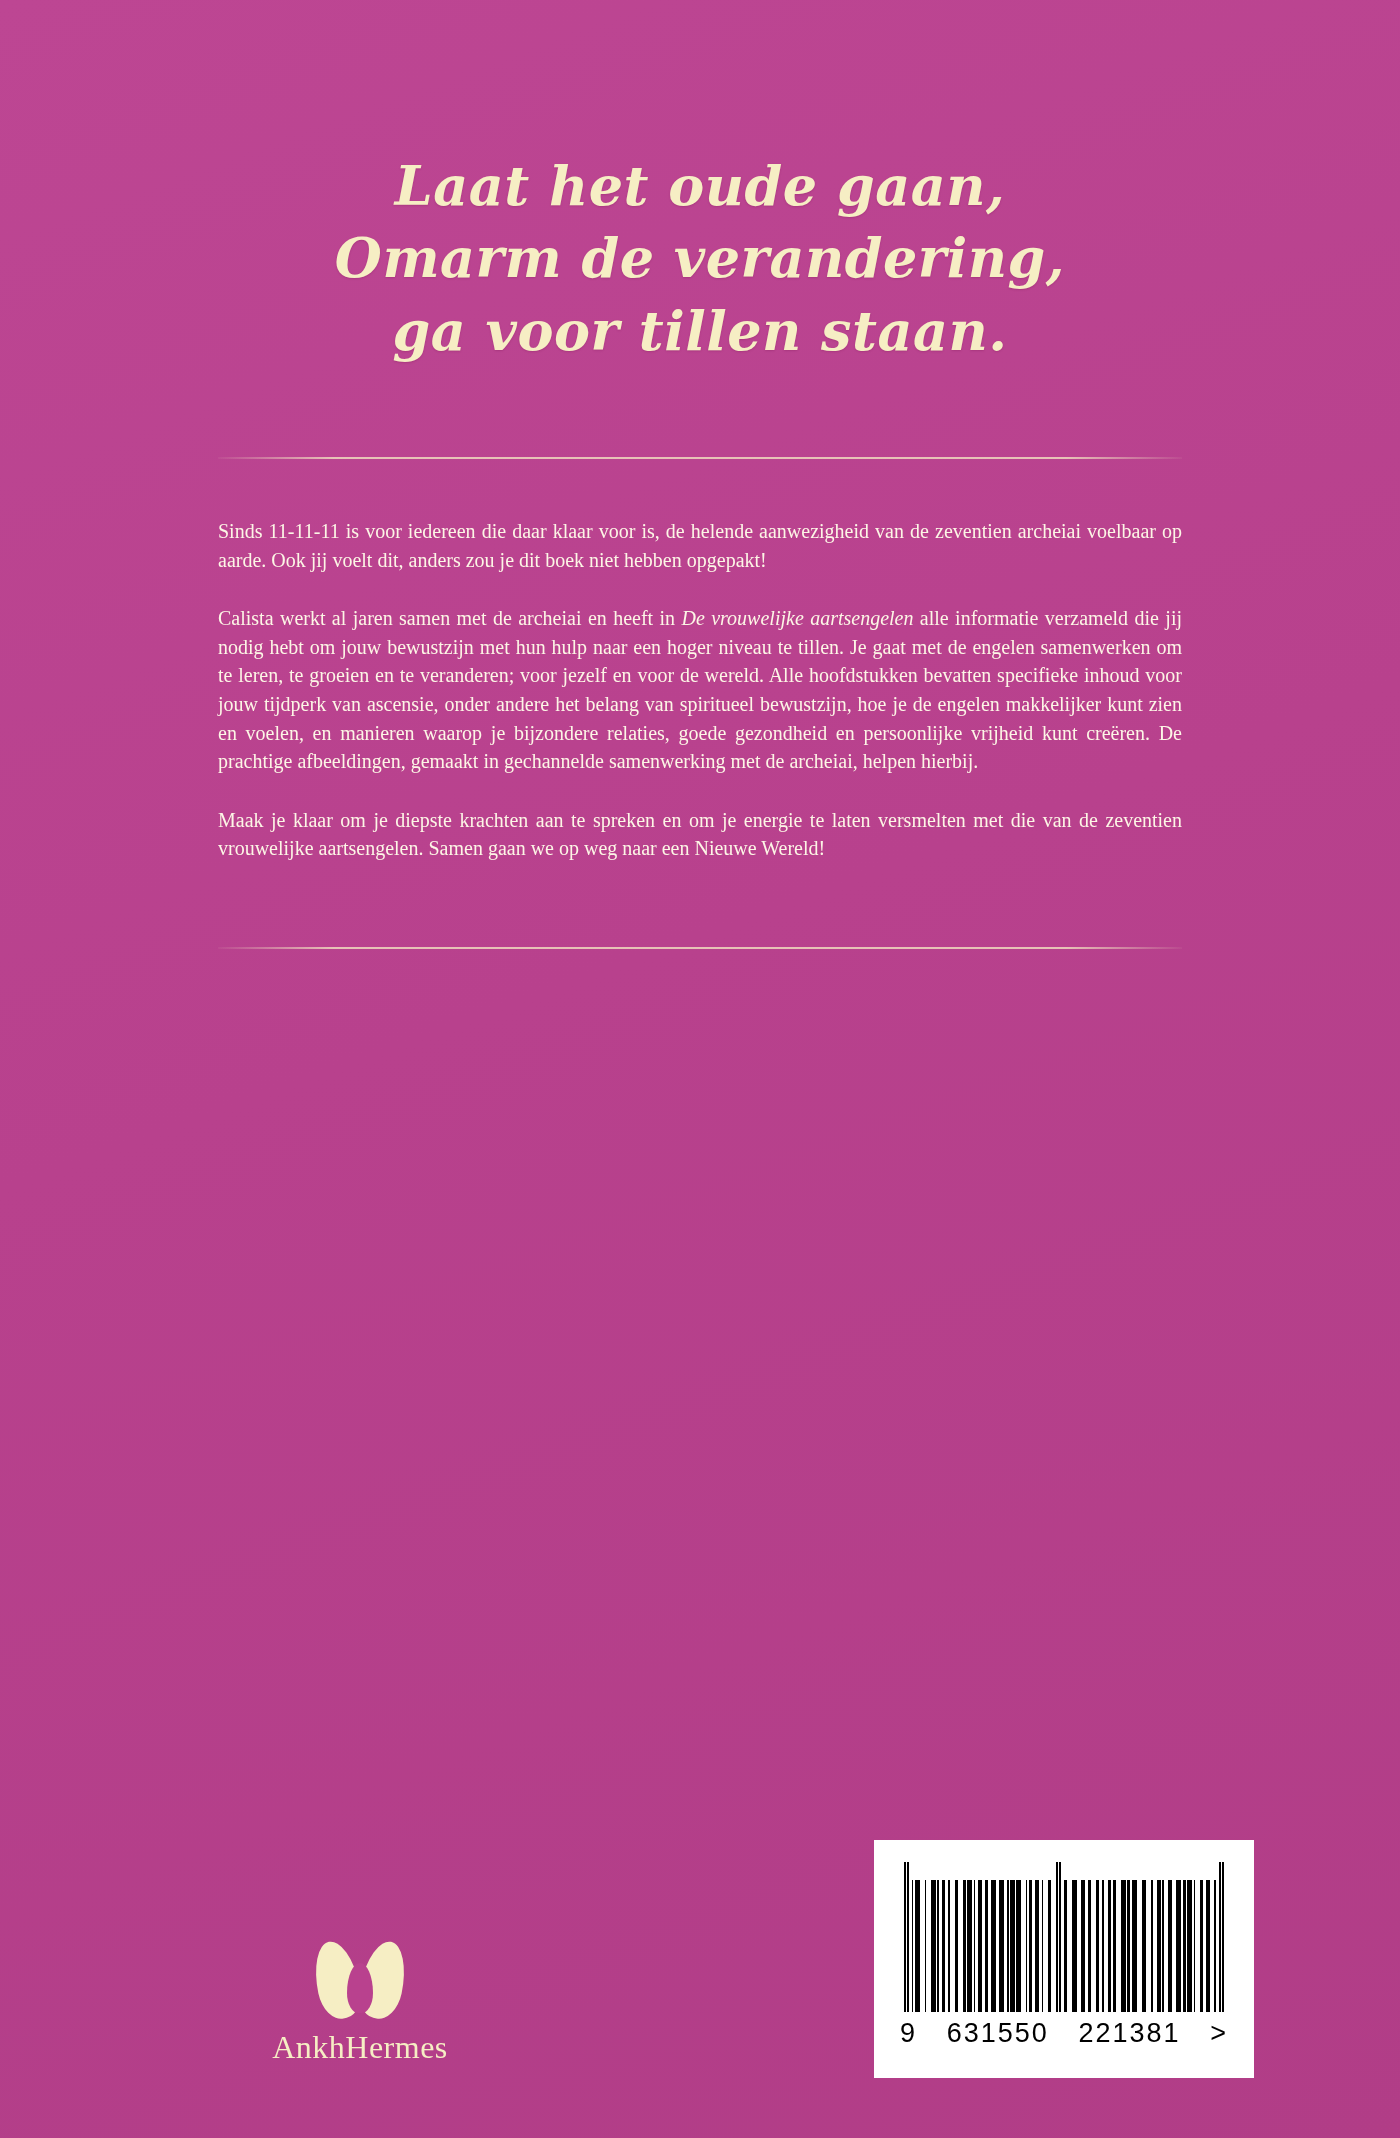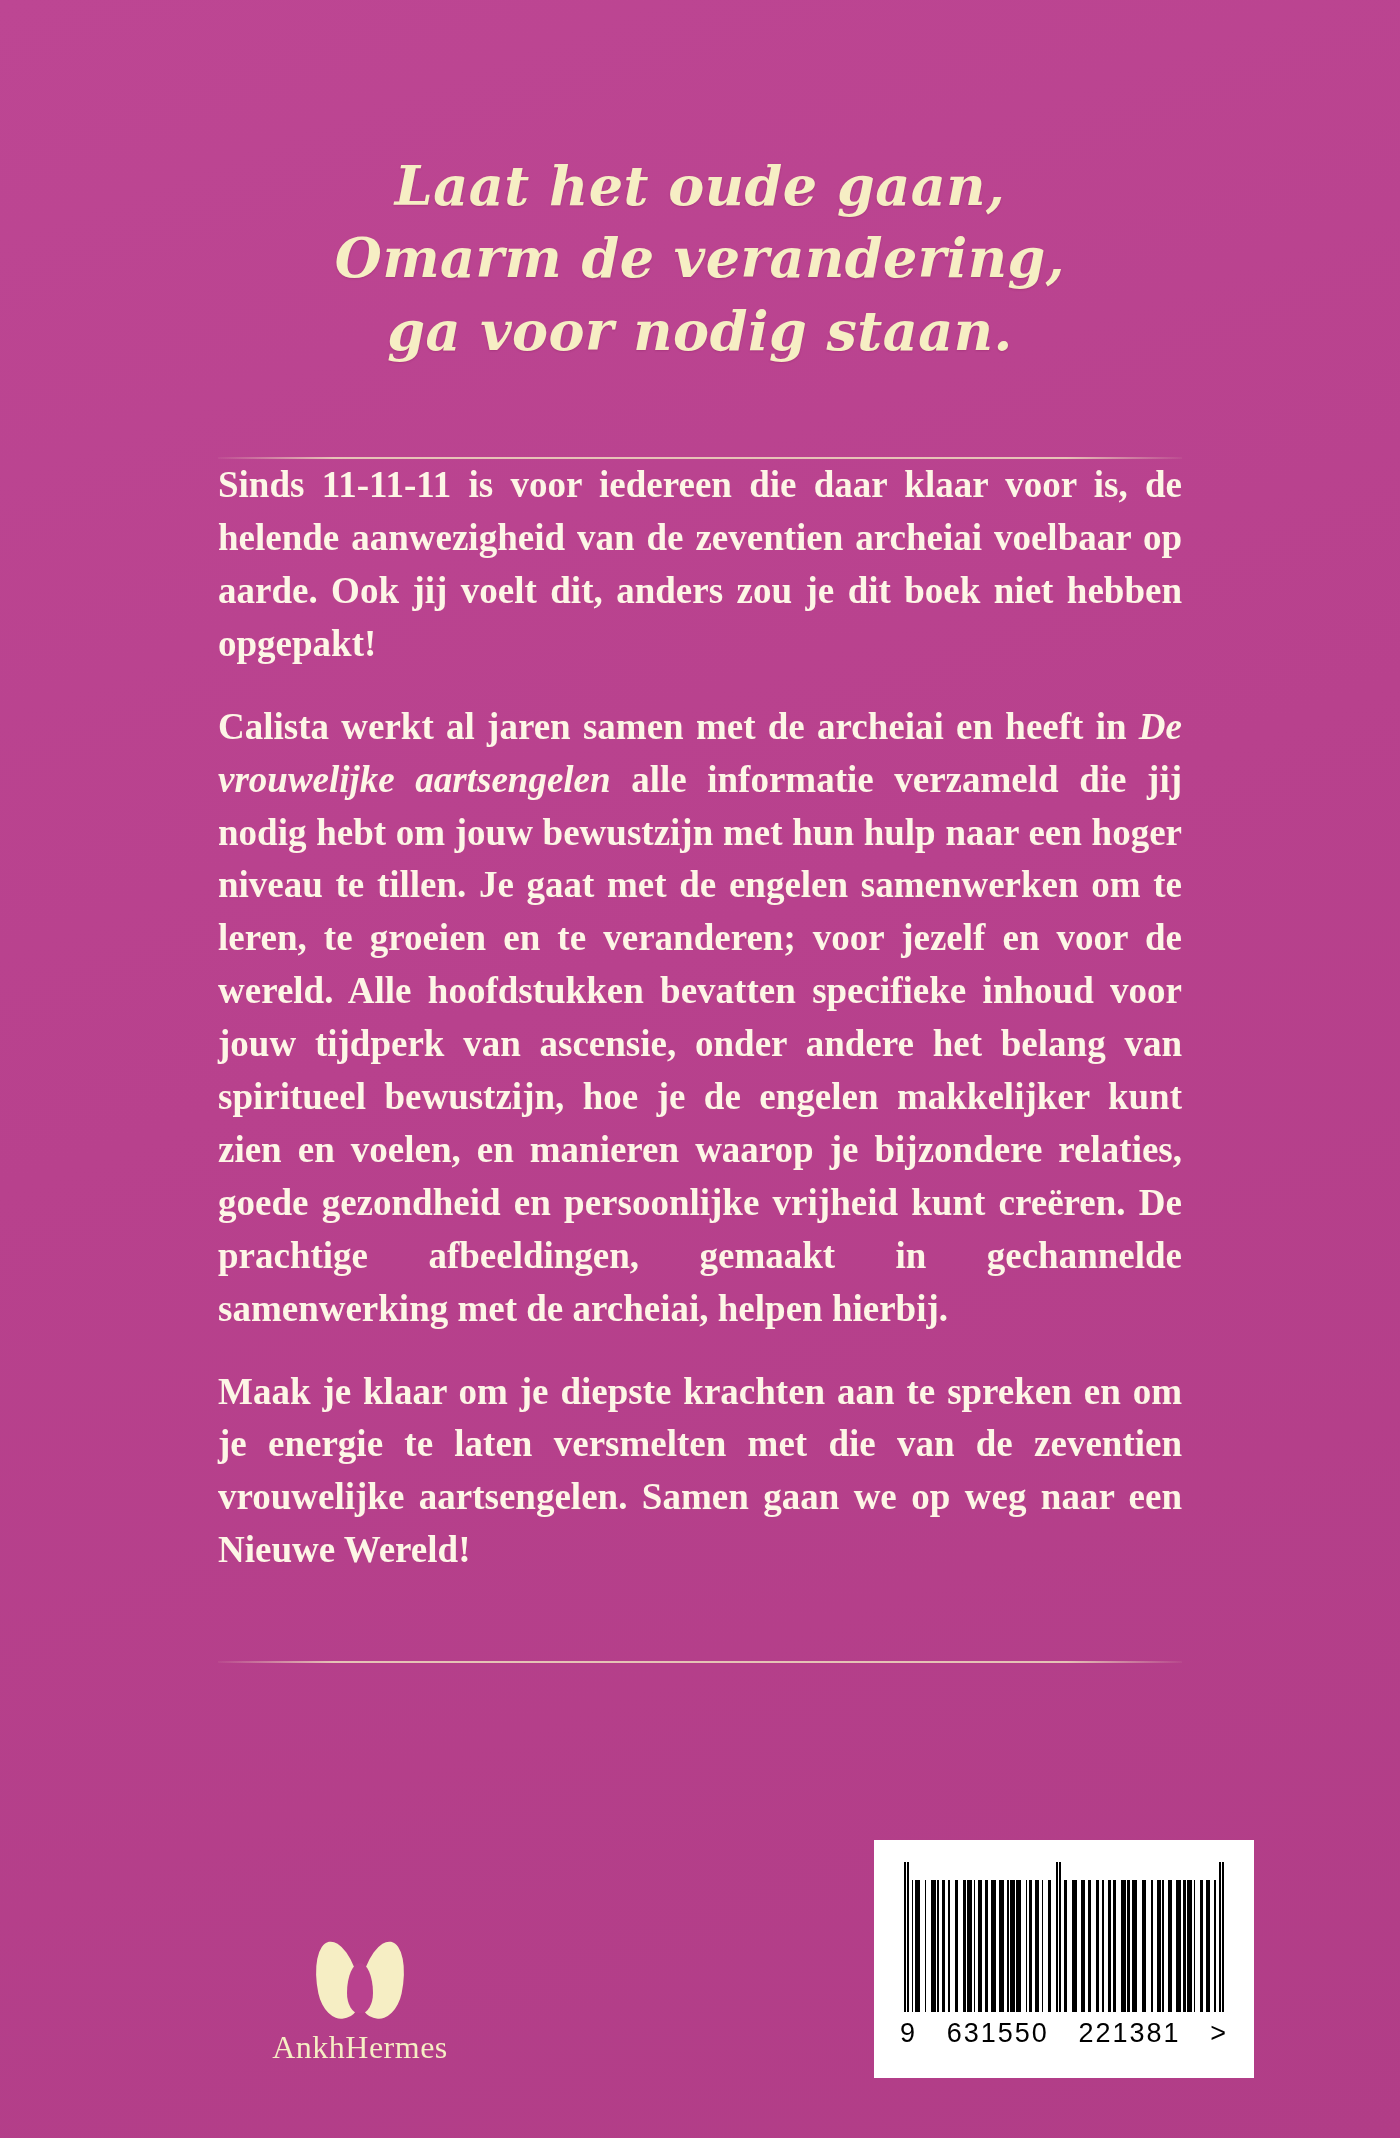--- a/index.html
+++ b/index.html
@@ -46,26 +46,26 @@
     height: 2px;
     background: linear-gradient(to right, rgba(246,238,196,0.05), rgba(246,238,196,0.75) 12%, rgba(246,238,196,0.75) 88%, rgba(246,238,196,0.05));
     margin: 0 218px;
   }
   .rule-top { margin-top: 90px; }
   .rule-bottom { margin-top: 84px; }
 
   
   .copy {
     padding: 0 218px;
+    margin-top: 58px;
     color: #fdf6e6;
     font-family: "Liberation Serif", serif;
-    font-size: 37px;
+    font-size: 20px;
     line-height: 1.43;
     text-align: justify;
-    font-weight: bold;
   }
   .copy p {
     margin: 0 0 30px 0;
   }
   .copy p:last-child { margin-bottom: 0; }
   .copy .em {
     font-style: italic;
   }
 
   
@@ -169,21 +169,21 @@
   }
 </style>
 </head>
 <body>
 
 <div class="page">
 
   <h1 class="tagline">
     <span class="tl-line">Laat het oude gaan,</span>
     <span class="tl-line">Omarm de verandering,</span>
-    <span class="tl-line">ga voor nodig staan.</span>
+    <span class="tl-line">ga voor tillen staan.</span>
   </h1>
 
   <div class="rule rule-top"></div>
 
   <div class="copy">
     <p>Sinds 11-11-11 is voor iedereen die daar klaar voor is, de helende aanwezigheid van de zeventien archeiai voelbaar op aarde. Ook jij voelt dit, anders zou je dit boek niet hebben opgepakt!</p>
     <p><span>Calista werkt al jaren samen met de archeiai en heeft in </span><span class="em">De vrouwelijke aartsengelen</span><span> alle informatie verzameld die jij nodig hebt om jouw bewustzijn met hun hulp naar een hoger niveau te tillen. Je gaat met de engelen samenwerken om te leren, te groeien en te veranderen; voor jezelf en voor de wereld. Alle hoofdstukken bevatten specifieke inhoud voor jouw tijdperk van ascensie, onder andere het belang van spiritueel bewustzijn, hoe je de engelen makkelijker kunt zien en voelen, en manieren waarop je bijzondere relaties, goede gezondheid en persoonlijke vrijheid kunt creëren. De prachtige afbeeldingen, gemaakt in gechannelde samenwerking met de archeiai, helpen hierbij.</span></p>
     <p>Maak je klaar om je diepste krachten aan te spreken en om je energie te laten versmelten met die van de zeventien vrouwelijke aartsengelen. Samen gaan we op weg naar een Nieuwe Wereld!</p>
   </div>
 

